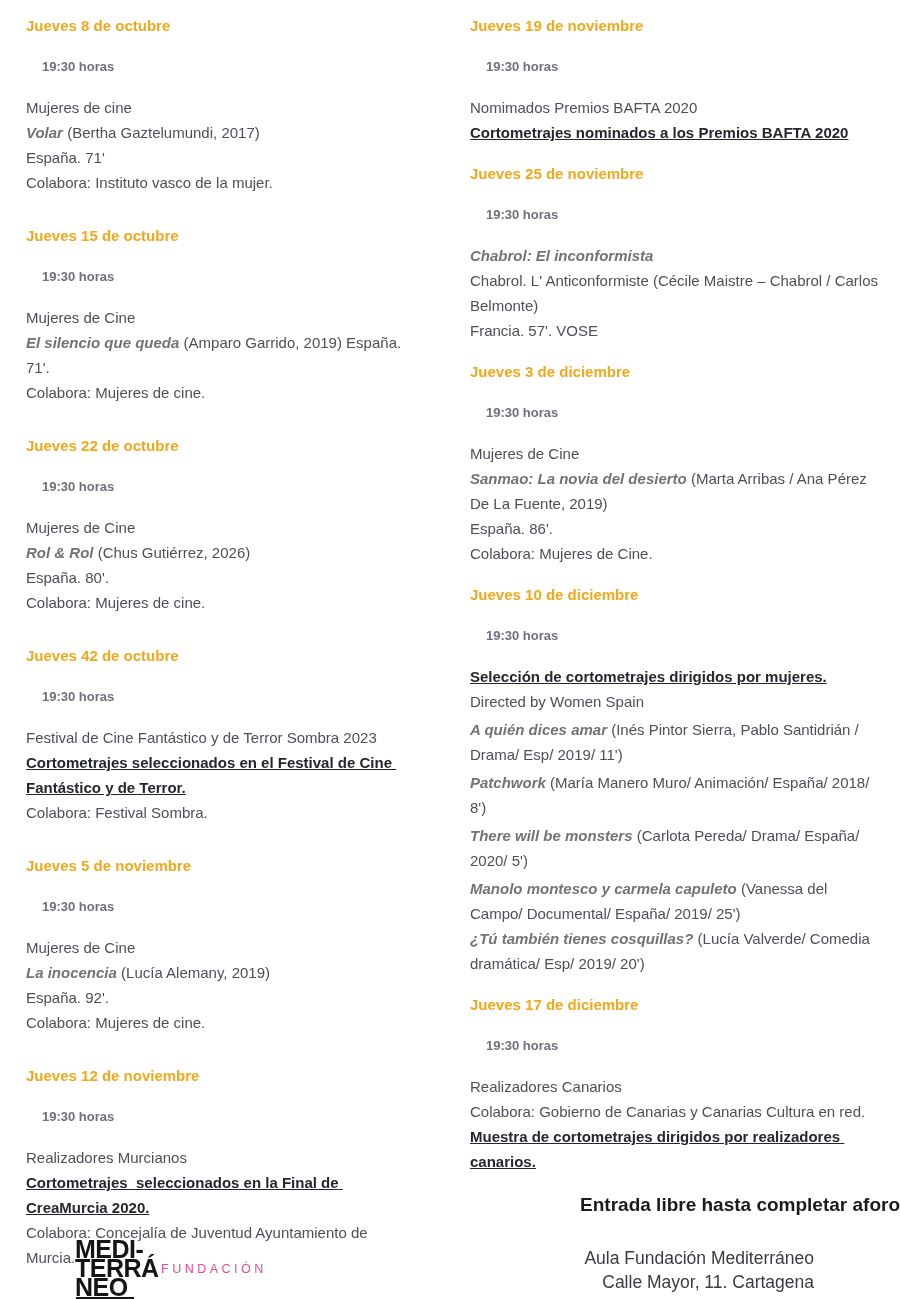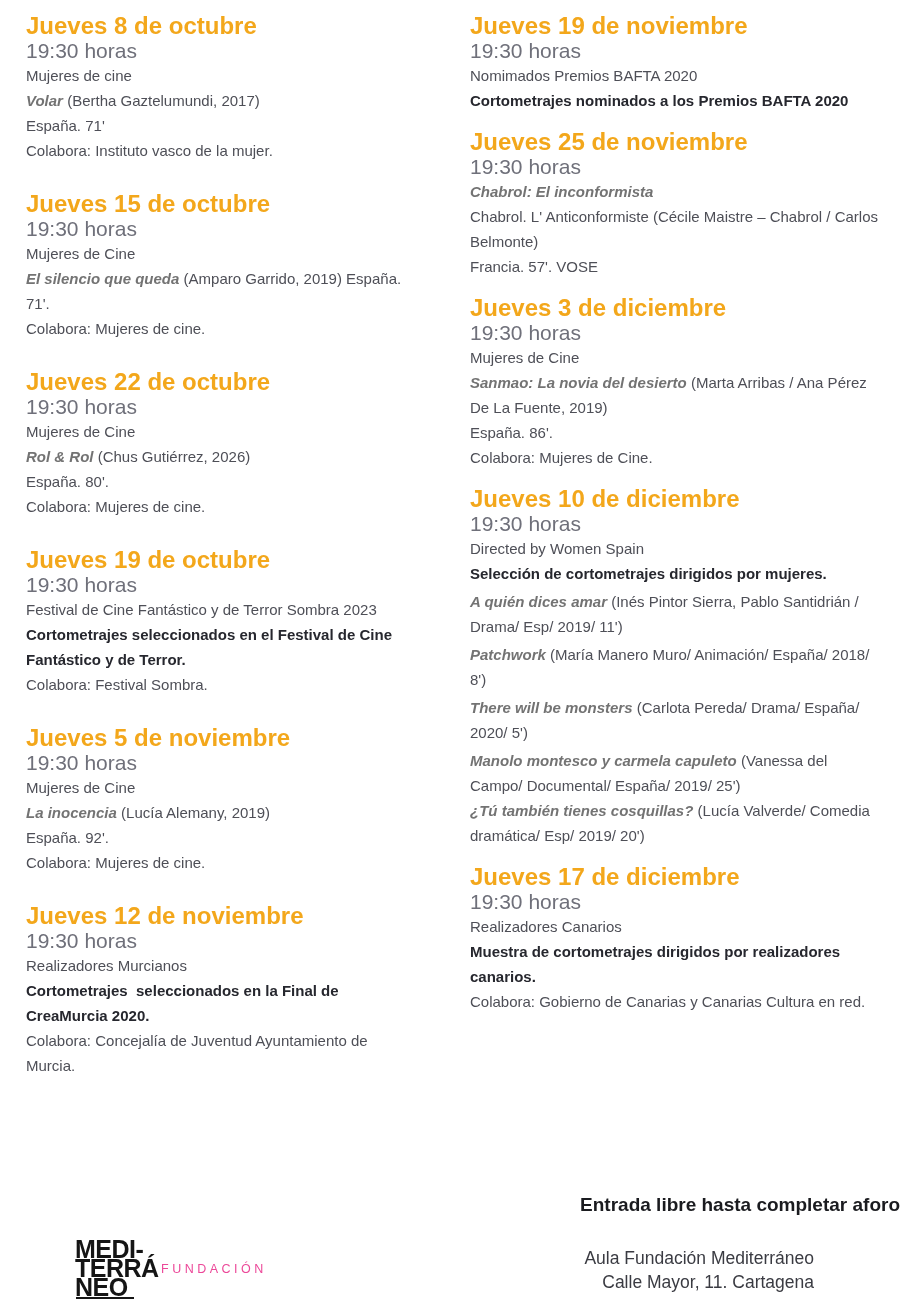--- a/index.html
+++ b/index.html
@@ -12,34 +12,34 @@
     -webkit-font-smoothing:antialiased;
   }
   .col { position:absolute; top:13px; }
   #col-left  { left:26px;  width:394px; }
   #col-right { left:470px; width:412px; }
 
   .event { margin-bottom:28px; }
   #col-right .event { margin-bottom:16px; }
 
   .date {
-    margin:0; font-size:24px; line-height:25px;
+    margin:0; font-size:15px; line-height:25px;
     font-weight:bold; color:#F3A71B;
   }
   .time {
-    margin:0; font-size:21px; line-height:25px;
-    font-weight:normal; color:#6F707A;
+    margin:16px; font-size:13px; line-height:25px;
+    font-weight:bold; color:#6F707A;
   }
   .para {
     margin:0; font-size:15px; line-height:25px;
     color:#4E4F57; white-space:pre-wrap;
   }
   .para.gap { margin-top:3px; }
   .seg-n  { color:#4E4F57; }
-  .seg-b  { font-weight:bold; color:#26272E; }
+  .seg-b  { font-weight:bold; color:#26272E;text-decoration:underline; }
   .seg-bi { font-weight:bold; font-style:italic; color:#737373; }
 
   .tagline {
     position:absolute; left:0; right:0; top:1193px;
     text-align:right; font-size:19px; line-height:24px;
     font-weight:bold; color:#1A1B1F;
   }
 
   .logo {
     position:absolute; left:75px; top:1240px;
@@ -86,21 +86,21 @@
     </section>
     <section class="event">
       <h3 class="date">Jueves 22 de octubre</h3>
       <p class="time">19:30 horas</p>
       <p class="para"><span class="seg-n">Mujeres de Cine</span></p>
       <p class="para"><span class="seg-bi">Rol &amp; Rol</span><span class="seg-n"> (Chus Gutiérrez, 2026)</span></p>
       <p class="para"><span class="seg-n">España. 80'.</span></p>
       <p class="para"><span class="seg-n">Colabora: Mujeres de cine.</span></p>
     </section>
     <section class="event">
-      <h3 class="date">Jueves 19 de octubre</h3>
+      <h3 class="date">Jueves 42 de octubre</h3>
       <p class="time">19:30 horas</p>
       <p class="para"><span class="seg-n">Festival de Cine Fantástico y de Terror Sombra 2023</span></p>
       <p class="para"><span class="seg-b">Cortometrajes seleccionados en el Festival de Cine Fantástico y de Terror.</span></p>
       <p class="para"><span class="seg-n">Colabora: Festival Sombra.</span></p>
     </section>
     <section class="event">
       <h3 class="date">Jueves 5 de noviembre</h3>
       <p class="time">19:30 horas</p>
       <p class="para"><span class="seg-n">Mujeres de Cine</span></p>
       <p class="para"><span class="seg-bi">La inocencia</span><span class="seg-n"> (Lucía Alemany, 2019)</span></p>
@@ -133,34 +133,34 @@
       <h3 class="date">Jueves 3 de diciembre</h3>
       <p class="time">19:30 horas</p>
       <p class="para"><span class="seg-n">Mujeres de Cine</span></p>
       <p class="para"><span class="seg-bi">Sanmao: La novia del desierto</span><span class="seg-n"> (Marta Arribas / Ana Pérez De La Fuente, 2019)</span></p>
       <p class="para"><span class="seg-n">España. 86'.</span></p>
       <p class="para"><span class="seg-n">Colabora: Mujeres de Cine.</span></p>
     </section>
     <section class="event">
       <h3 class="date">Jueves 10 de diciembre</h3>
       <p class="time">19:30 horas</p>
+      <p class="para"><span class="seg-b">Selección de cortometrajes dirigidos por mujeres.</span></p>
       <p class="para"><span class="seg-n">Directed by Women Spain</span></p>
-      <p class="para"><span class="seg-b">Selección de cortometrajes dirigidos por mujeres.</span></p>
       <p class="para gap"><span class="seg-bi">A quién dices amar</span><span class="seg-n"> (Inés Pintor Sierra, Pablo Santidrián / Drama/ Esp/ 2019/ 11')</span></p>
       <p class="para gap"><span class="seg-bi">Patchwork</span><span class="seg-n"> (María Manero Muro/ Animación/ España/ 2018/ 8')</span></p>
       <p class="para gap"><span class="seg-bi">There will be monsters</span><span class="seg-n"> (Carlota Pereda/ Drama/ España/ 2020/ 5')</span></p>
       <p class="para gap"><span class="seg-bi">Manolo montesco y carmela capuleto</span><span class="seg-n"> (Vanessa del Campo/ Documental/ España/ 2019/ 25')</span></p>
       <p class="para"><span class="seg-bi">¿Tú también tienes cosquillas?</span><span class="seg-n"> (Lucía Valverde/ Comedia dramática/ Esp/ 2019/ 20')</span></p>
     </section>
     <section class="event">
       <h3 class="date">Jueves 17 de diciembre</h3>
       <p class="time">19:30 horas</p>
       <p class="para"><span class="seg-n">Realizadores Canarios</span></p>
+      <p class="para"><span class="seg-n">Colabora: Gobierno de Canarias y Canarias Cultura en red.</span></p>
       <p class="para"><span class="seg-b">Muestra de cortometrajes dirigidos por realizadores canarios.</span></p>
-      <p class="para"><span class="seg-n">Colabora: Gobierno de Canarias y Canarias Cultura en red.</span></p>
     </section>
   </div>
 
 <div class="tagline">Entrada libre hasta completar aforo</div>
 
 <div class="logo">
   <div class="logo-line">MEDI-</div>
   <div class="logo-line">TERRÁ</div>
   <div class="logo-line">NEO</div>
   <div class="logo-underline"></div>

